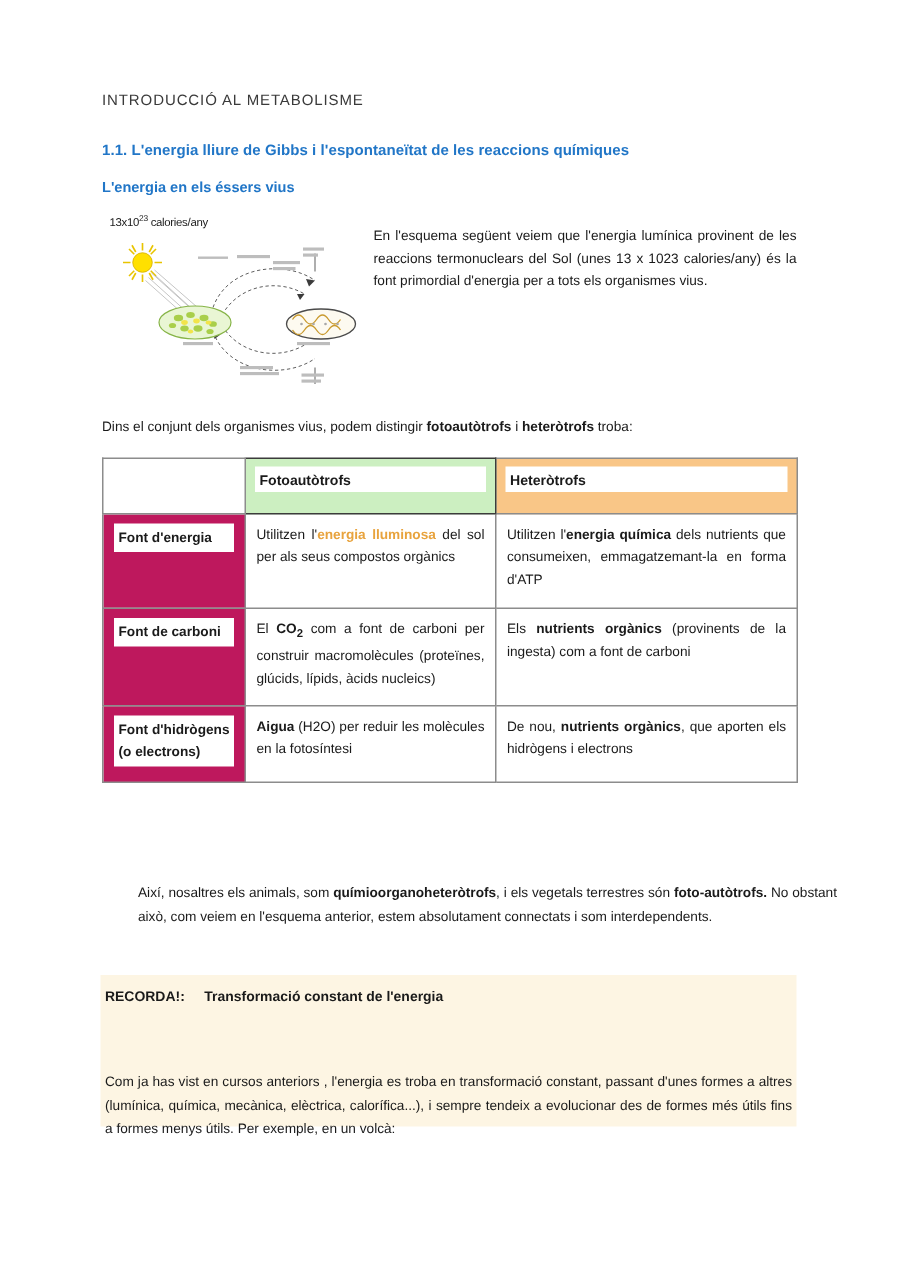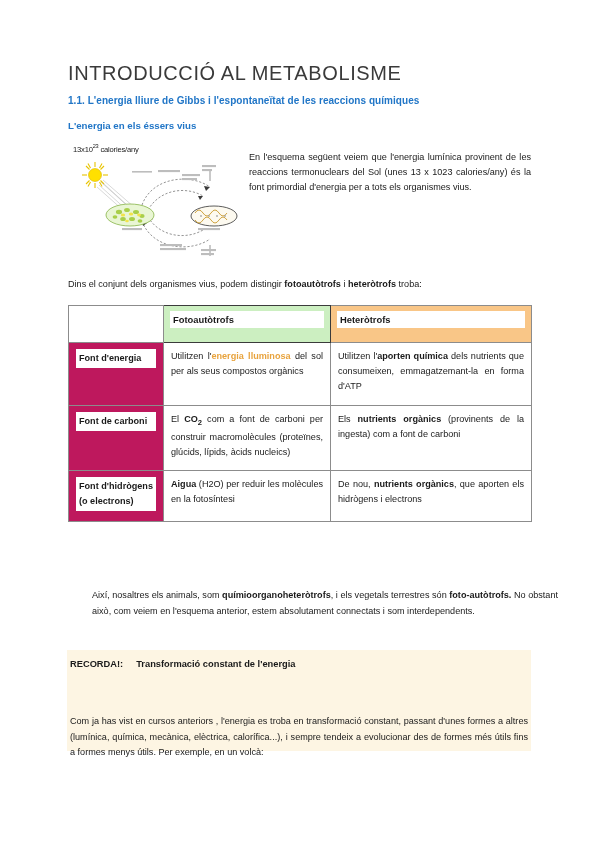--- a/index.html
+++ b/index.html
@@ -21,21 +21,21 @@
     width: 600px;
     height: 848px;
     background: #fff;
   }
 
   
   .doc-title {
     position: absolute;
     left: 68px;
     top: 62px;
-    font-size: 20px;
+    font-size: 10px;
     letter-spacing: 0.6px;
     color: #3a3a3a;
     font-weight: 400;
   }
   .section-heading {
     position: absolute;
     left: 68px;
     top: 95px;
     font-size: 10px;
     font-weight: bold;
@@ -313,21 +313,21 @@
         <td class="head-orange">
             <span class="hl">Heteròtrofs</span>
           </td>
       </tr>
 
       <tr>
         <td class="rowlabel">
             <span class="hl-label">Font d'energia</span>
           </td>
         <td class="body-cell"><span>Utilitzen l'</span><span class="accent-gold">energia lluminosa</span><span> del sol per als seus compostos orgànics</span></td>
-        <td class="body-cell"><span>Utilitzen l'</span><span class="b">aporten química</span><span> dels nutrients que consumeixen, emmagatzemant-la en forma d'ATP</span></td>
+        <td class="body-cell"><span>Utilitzen l'</span><span class="b">energia química</span><span> dels nutrients que consumeixen, emmagatzemant-la en forma d'ATP</span></td>
       </tr>
 
       <tr>
         <td class="rowlabel">
             <span class="hl-label">Font de carboni</span>
           </td>
         <td class="body-cell"><span>El </span><span class="b"><span>CO</span><sub>2</sub></span><span> com a font de carboni per construir macromolècules (proteïnes, glúcids, lípids, àcids nucleics)</span></td>
         <td class="body-cell"><span>Els </span><span class="b">nutrients orgànics</span><span> (provinents de la ingesta) com a font de carboni</span></td>
       </tr>
 

